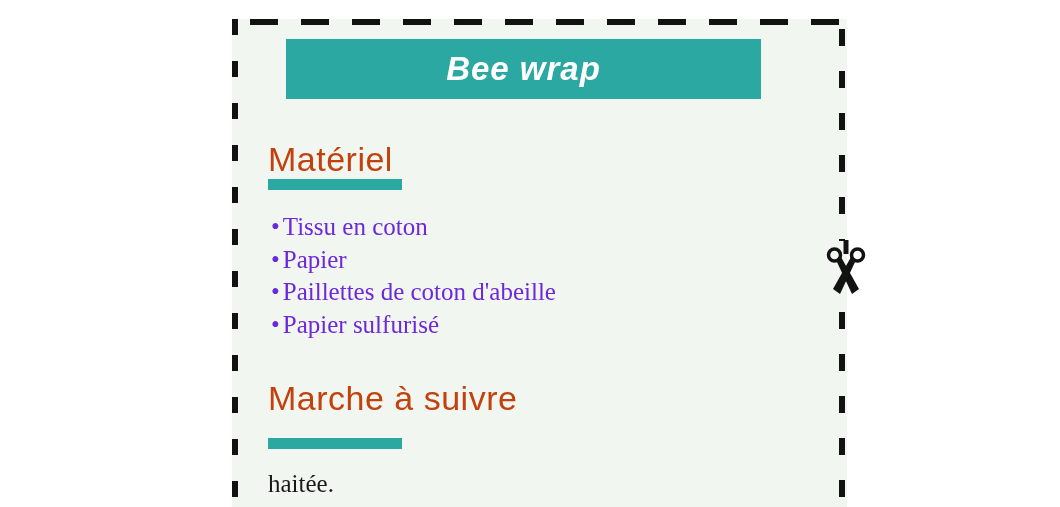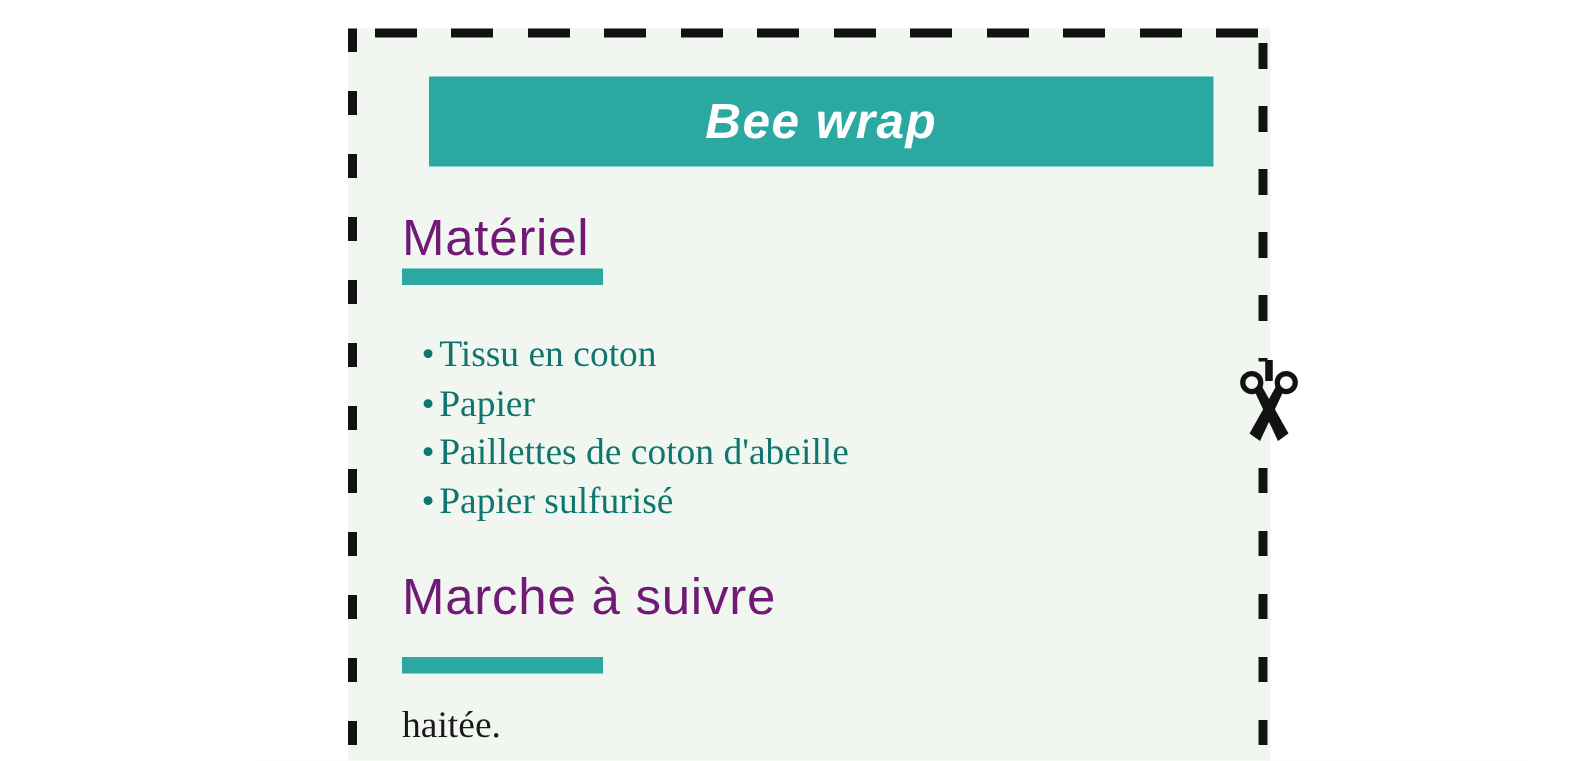--- a/index.html
+++ b/index.html
@@ -21,45 +21,45 @@
     background:repeating-linear-gradient(180deg,#121212 0 16px,transparent 16px 42px);
   }
   .cut-right{
     position:absolute;right:2px;width:6px;
     background:repeating-linear-gradient(180deg,transparent 0 10px,#121212 10px 27px,transparent 27px 42px);
   }
   .seg-top{top:0;height:222px;}
   .seg-bot{top:283px;height:257px;}
 
   .title-bar{
-    position:absolute;left:54px;top:32px;width:523px;height:60px;
+    position:absolute;left:54px;top:20px;width:475px;height:60px;
     background:var(--teal,#2ba8a1);
     display:flex;align-items:center;justify-content:center;
   }
   .title-bar span{
     font-size:33px;font-style:italic;font-weight:bold;color:#ffffff;letter-spacing:1px;
   }
 
   .h-sec{
     position:absolute;left:36px;margin:0;
-    font-size:34px;font-weight:400;color:#701a75;letter-spacing:.5px;line-height:38px;
+    font-size:34px;font-weight:400;color:#c2410c;letter-spacing:.5px;line-height:38px;
     font-family:"Liberation Sans",sans-serif;
   }
   #h1{top:121px}
   #h2{top:360px}
   .underline{
     position:absolute;left:36px;width:134px;height:11px;
     background:var(--teal,#2ba8a1);
   }
   #u1{top:160px}
   #u2{top:419px}
 
   .materials{
-    position:absolute;left:33px;top:186px;margin:16px;padding:0;list-style:none;
-    font-family:"Liberation Serif",serif;font-size:25px;color:#0f766e;line-height:32.5px;
+    position:absolute;left:33px;top:186px;margin:6px;padding:0;list-style:none;
+    font-family:"Liberation Serif",serif;font-size:25px;color:#6d28d9;line-height:32.5px;
   }
   .materials .bullet{margin-right:3px;}
 
   .steps{
     position:absolute;left:36px;top:448px;
     font-family:"Liberation Serif",serif;font-size:25px;color:#191919;line-height:33px;
   }
 
   .scissors{position:absolute;left:594px;top:221px;width:40px;height:60px;}
 </style>

